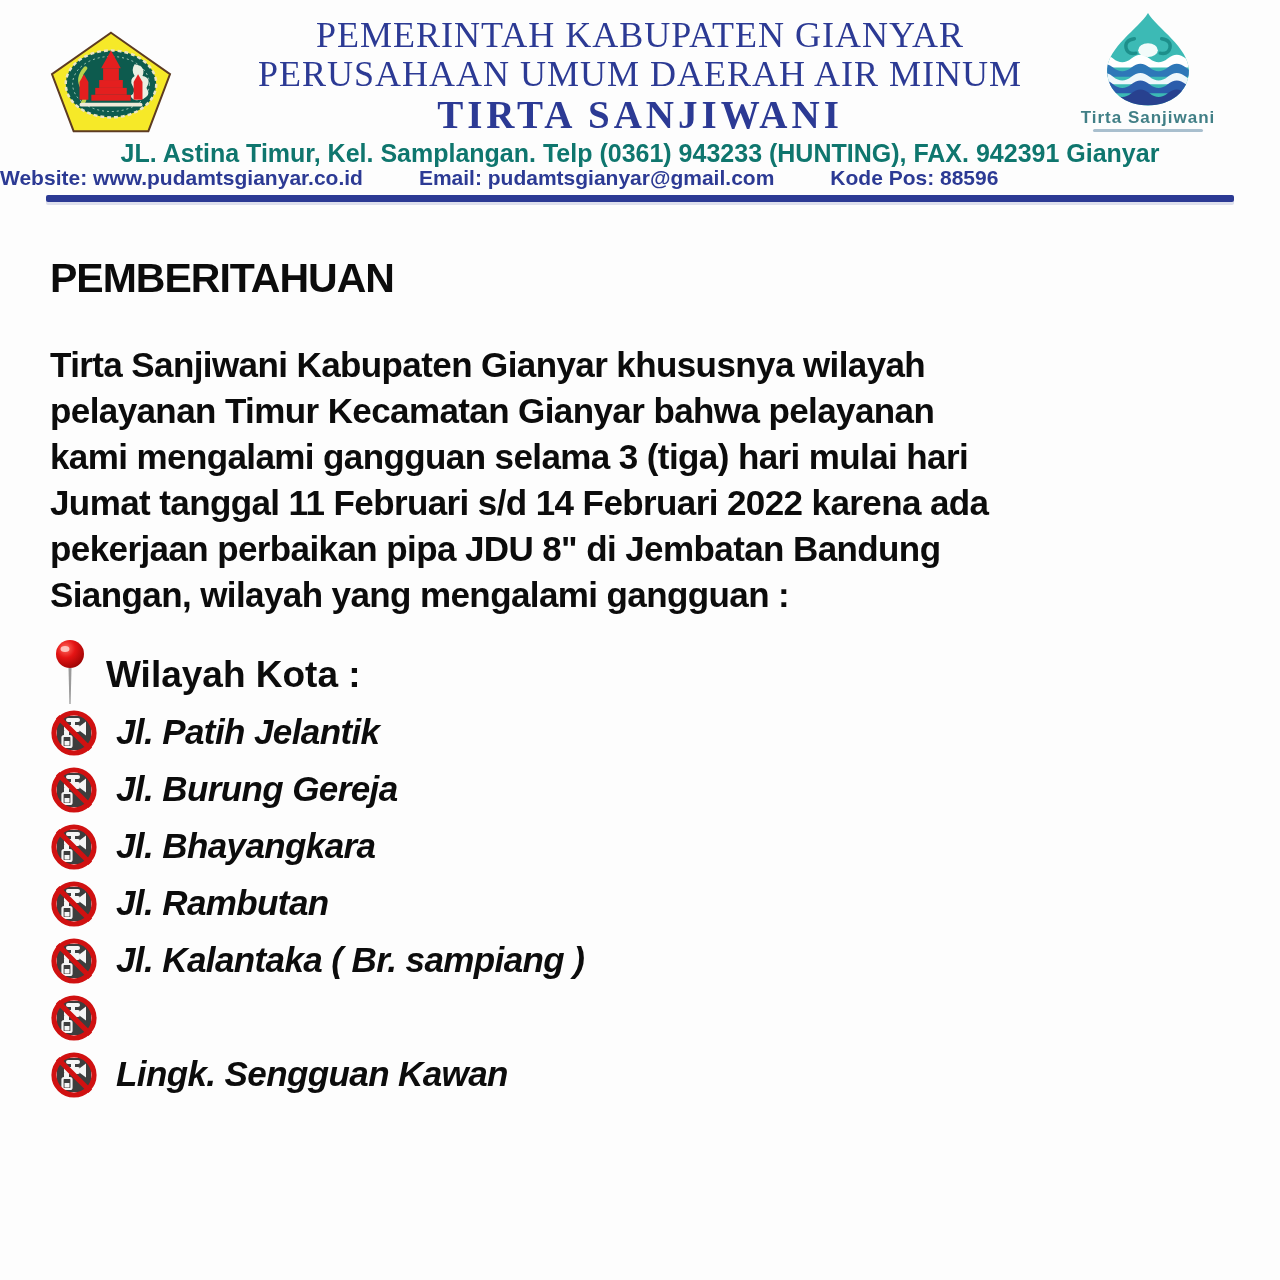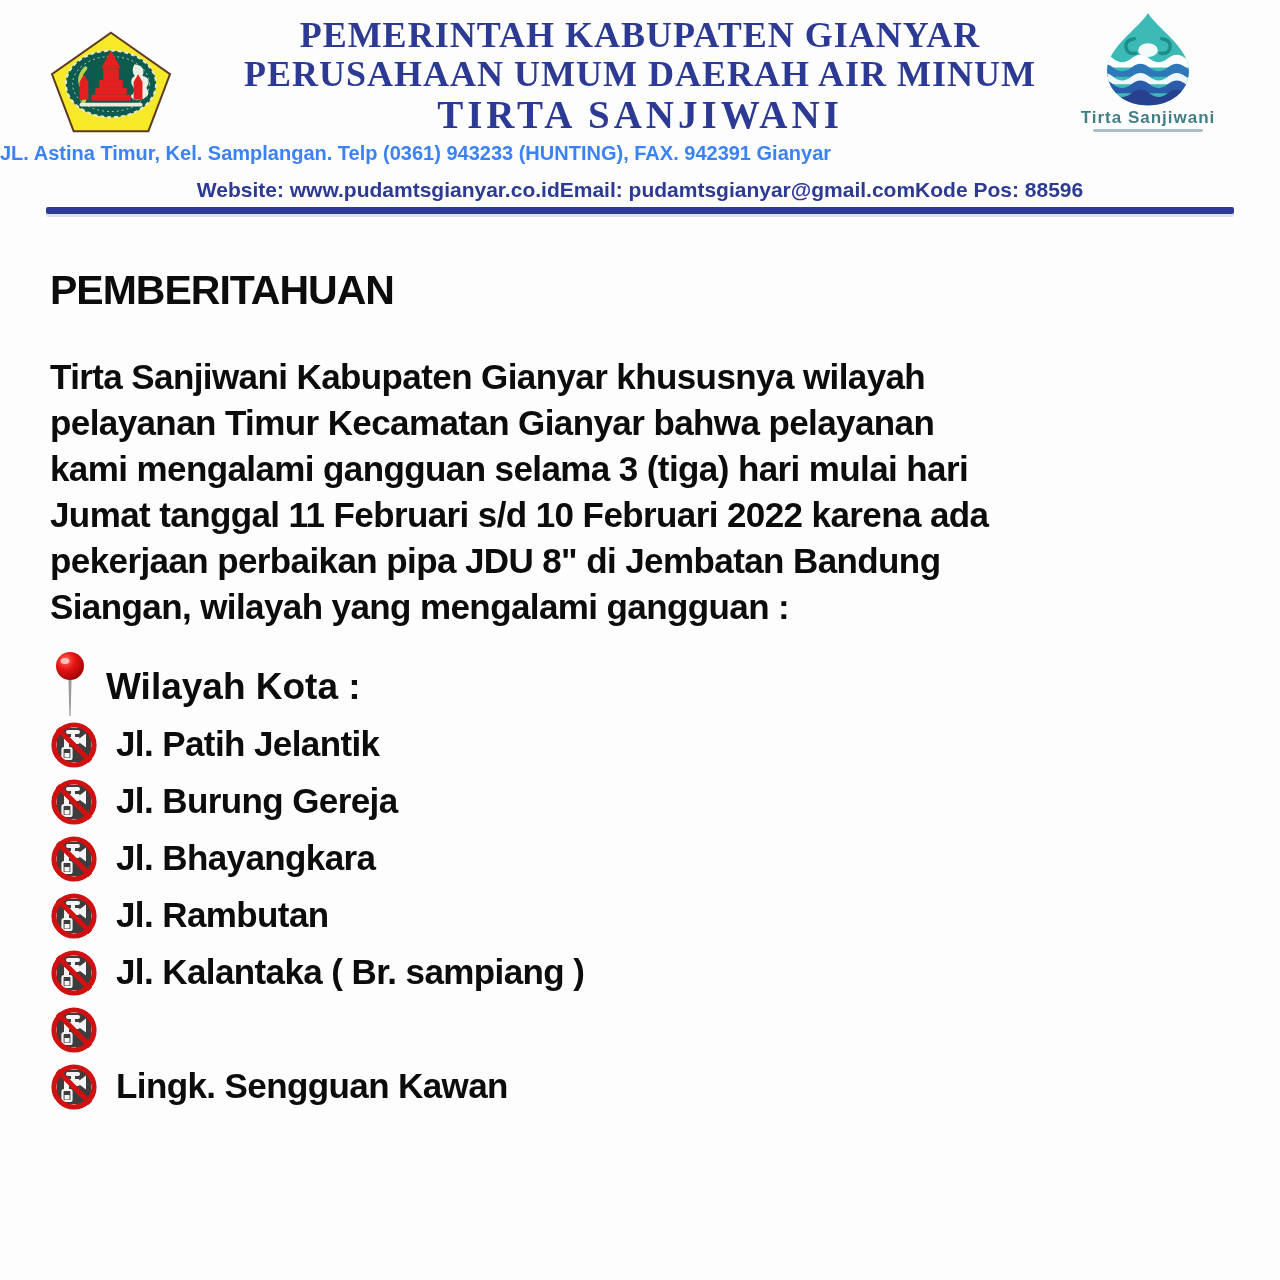--- a/index.html
+++ b/index.html
@@ -15,53 +15,53 @@
   .emblem{position:absolute;left:50px;top:22px;width:122px;height:120px;}
   .right-logo{position:absolute;right:52px;top:10px;width:160px;text-align:center;}
   .right-logo svg{width:118px;height:100px;display:block;margin:0 auto;}
   .logo-caption{
     font-family:"Liberation Sans", sans-serif;
     font-weight:bold;font-size:17px;color:#417f86;letter-spacing:1px;line-height:16px;
   }
   .logo-tagline{width:110px;height:3px;margin:3px auto 0;background:#a9bfce;border-radius:2px;}
   .lh-center{margin:0 210px;text-align:center;color:#2c3a94;}
   .lh-line1,.lh-line2{
-    font-family:"Liberation Serif", serif;font-weight:bold;
+    font-family:"Liberation Serif", serif;font-weight:normal;
     font-size:36px;line-height:39px;letter-spacing:1px;
   }
   .lh-line3{
     font-family:"Liberation Serif", serif;font-weight:bold;
     font-size:39px;line-height:42px;letter-spacing:4px;
   }
   .lh-address{
-    margin-top:5px;color:#3b82f6;font-weight:bold;font-size:20px;line-height:24px;
+    margin-top:5px;text-align:center;color:#0f766e;font-weight:bold;font-size:25px;line-height:24px;
   }
   .lh-contact{
-    display:flex;justify-content:center;
-    color:#2c3a94;font-weight:bold;font-size:21px;line-height:24px;margin-top:13px;
+    display:flex;justify-content:flex-start;gap:56px;
+    color:#2c3a94;font-weight:bold;font-size:21px;line-height:24px;margin-top:1px;
   }
   .lh-divider{
     margin:5px 46px 0;height:7px;background:#2c3a94;border-radius:2px;
     box-shadow:0 3px 0 rgba(44,58,148,0.15);
   }
   
   .notice{padding:0 50px;color:#0c0c0c;}
   .notice-heading{
     margin:54px 0 0;font-size:41px;letter-spacing:-1px;font-weight:bold;line-height:44px;
   }
   .para{margin-top:42px;}
   .para-line{
     font-weight:bold;font-size:35px;line-height:46px;letter-spacing:-0.6px;white-space:nowrap;
   }
   .section-head{
     margin-top:26px;display:flex;align-items:center;gap:16px;
     font-weight:bold;font-size:37px;line-height:48px;height:62px;
   }
   .pin{width:40px;height:70px;flex:none;margin-top:-4px;}
-  .areas{list-style:none;margin:2px 0 4px;padding:0;}
+  .areas{list-style:none;margin:2px 0 4px;padding:0;font-style:italic;}
   .areas li{display:flex;align-items:flex-start;gap:18px;margin-bottom:8px;}
   .area-icon{width:48px;height:48px;flex:none;margin-top:1px;}
   .areas li .area-label{
     font-weight:bold;font-size:35px;line-height:48px;letter-spacing:-0.6px;max-width:640px;
   }
   .defs-holder{position:absolute;width:0;height:0;overflow:hidden;}
 </style>
 </head>
 <body>
 
@@ -149,21 +149,21 @@
   </header>
 
   <main class="notice">
 
     <h1 class="notice-heading">PEMBERITAHUAN</h1>
 
     <div class="para">
       <div class="para-line">Tirta Sanjiwani Kabupaten Gianyar khususnya wilayah</div>
       <div class="para-line">pelayanan Timur Kecamatan Gianyar bahwa pelayanan</div>
       <div class="para-line">kami mengalami gangguan selama 3 (tiga) hari mulai hari</div>
-      <div class="para-line">Jumat tanggal 11 Februari s/d 10 Februari 2022 karena ada</div>
+      <div class="para-line">Jumat tanggal 11 Februari s/d 14 Februari 2022 karena ada</div>
       <div class="para-line">pekerjaan perbaikan pipa JDU 8" di Jembatan Bandung</div>
       <div class="para-line">Siangan, wilayah yang mengalami gangguan :</div>
     </div>
 
     <div class="section-head">
       <svg class="pin" viewBox="0 0 40 70">
         <defs>
           <radialGradient id="pinGrad" cx="35%" cy="30%" r="75%">
             <stop offset="0%" stop-color="#ff6a5e"></stop>
             <stop offset="45%" stop-color="#e51414"></stop>

